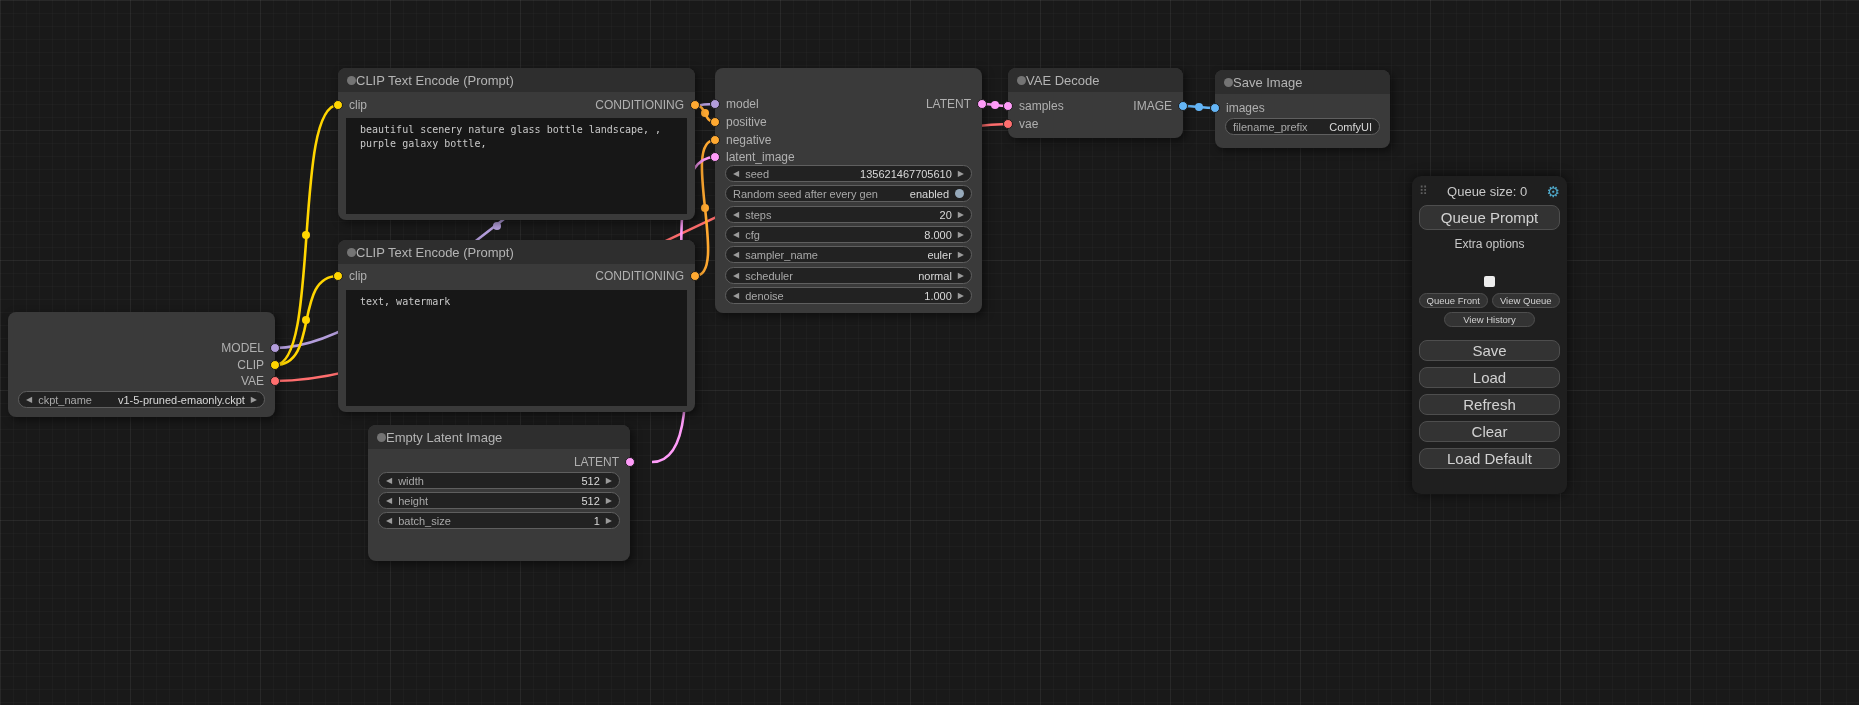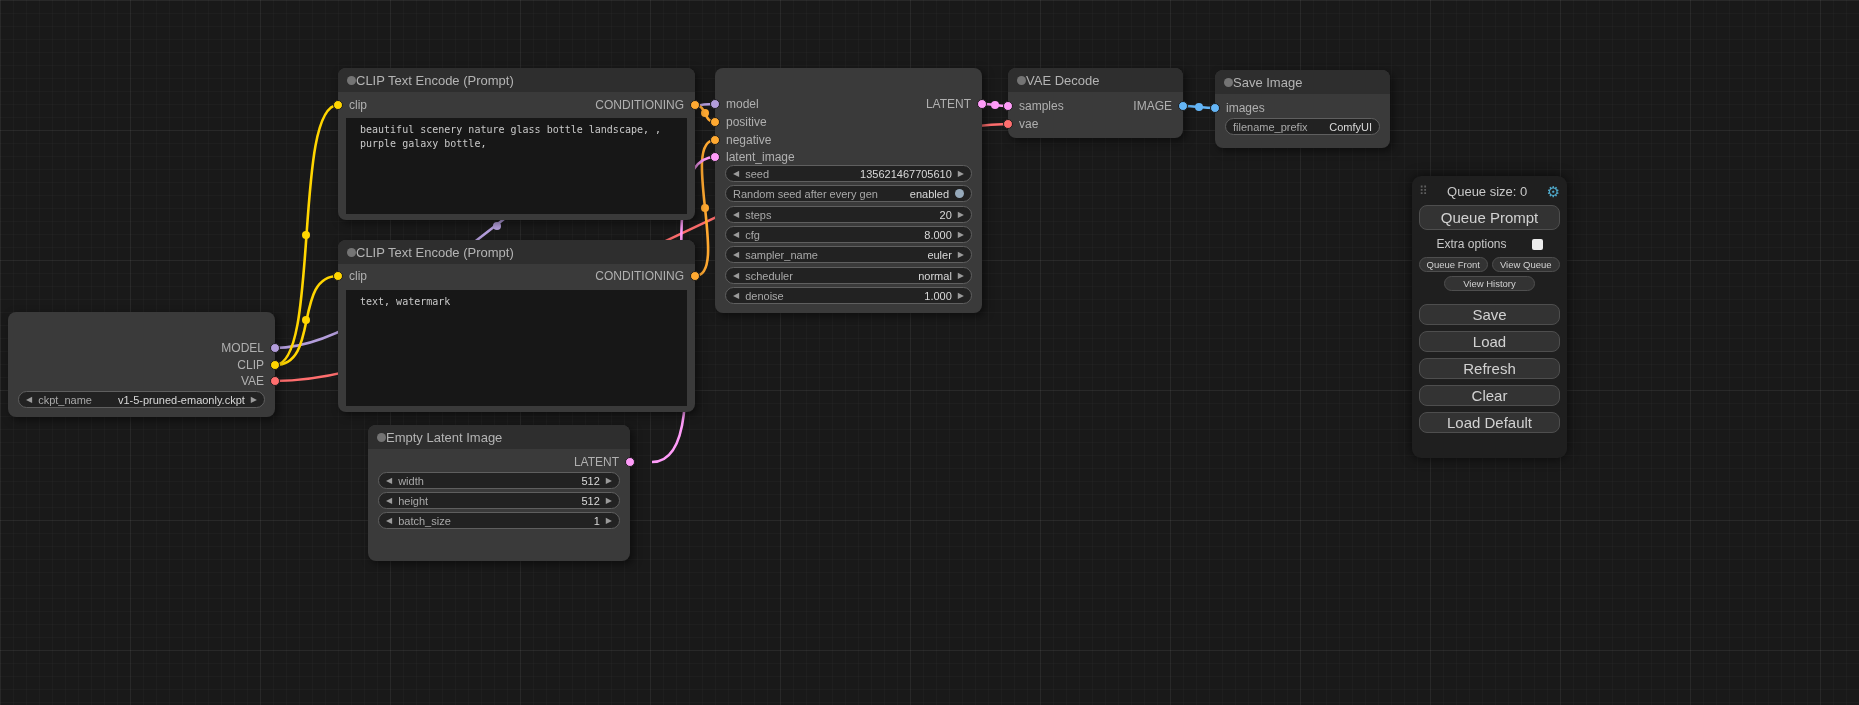--- a/index.html
+++ b/index.html
@@ -77,21 +77,21 @@
   .menu-header { display: flex; align-items: center; height: 20px; }
   .drag-handle { color: #5f5f5f; font-size: 12px; flex: none; }
   .queue-size { flex: 1; text-align: center; font-size: 13px; color: #c8c8c8; }
   .gear { color: #4fa8c9; font-size: 15px; flex: none; line-height: 1; }
   .btn {
     display: block; width: 100%; background: #333; border: 1px solid #4e4e4e;
     border-radius: 8px; color: #d2d2d2; text-align: center;
     font-family: inherit; cursor: pointer;
   }
   .btn-queue { font-size: 15px; padding: 3px 0; margin: 4px 0 7px; }
-  .extra-row { display: flex; justify-content: center; align-items: center; gap: 25px; font-size: 12px; margin-bottom: 6px; }
+  .extra-row { display: flex; justify-content: center; align-items: center; gap: 25px; font-size: 12px; margin-bottom: 6px; flex-direction: column; }
   .checkbox { width: 11px; height: 11px; background: #ececec; border-radius: 2px; flex: none; }
   .small-row { display: flex; gap: 4px; margin-bottom: 4px; }
   .btn-small { font-size: 9.5px; padding: 1px 3px; border-radius: 8px; flex: 1; white-space: nowrap; }
   .history-row { display: flex; justify-content: center; margin-bottom: 13px; }
   .history-row .btn-small { flex: 0 0 64%; }
   .btn-mid { font-size: 15px; padding: 1px 12px; margin-bottom: 6px; }
 </style>
 </head>
 <body>
 

